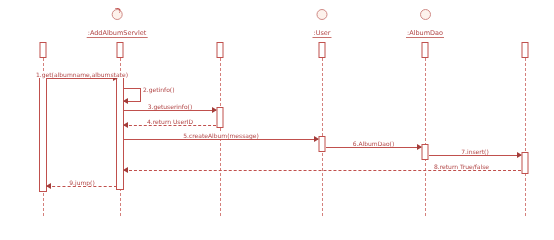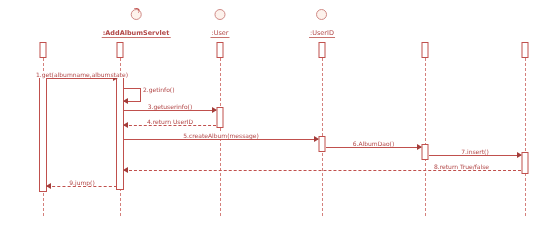--- a/index.html
+++ b/index.html
@@ -109,35 +109,35 @@
     position:absolute;
     font-size:6px;color:#b24747;white-space:nowrap;line-height:7px;
   }
 </style>
 </head>
 <body>
 
 <div id="canvas">
 
 
-  <div class="head" style="left:136px;top:9px;font-weight:bold;">
+  <div class="head" style="left:117px;top:9px;">
     <span class="sym circ hook"></span>
     <span class="name">:AddAlbumServlet</span>
   </div>
 
-  <div class="head" style="left:220px;top:9px;">
+
+  <div class="head" style="left:322px;top:9px;">
     <span class="sym circ"></span>
     <span class="name">:User</span>
   </div>
 
-  <div class="head" style="left:322px;top:9px;">
+  <div class="head" style="left:425px;top:9px;">
     <span class="sym circ"></span>
-    <span class="name">:UserID</span>
-  </div>
-
+    <span class="name">:AlbumDao</span>
+  </div>
 
 
   <div class="lifeline" style="left:43px;top:58px;height:158px;"></div>
   <div class="lifeline" style="left:120px;top:58px;height:158px;"></div>
   <div class="lifeline" style="left:220px;top:58px;height:158px;"></div>
   <div class="lifeline" style="left:322px;top:58px;height:158px;"></div>
   <div class="lifeline" style="left:425px;top:58px;height:158px;"></div>
   <div class="lifeline" style="left:525px;top:58px;height:158px;"></div>
 
   <div class="act" style="left:43px;top:42px;width:7px;height:16px;"></div>

